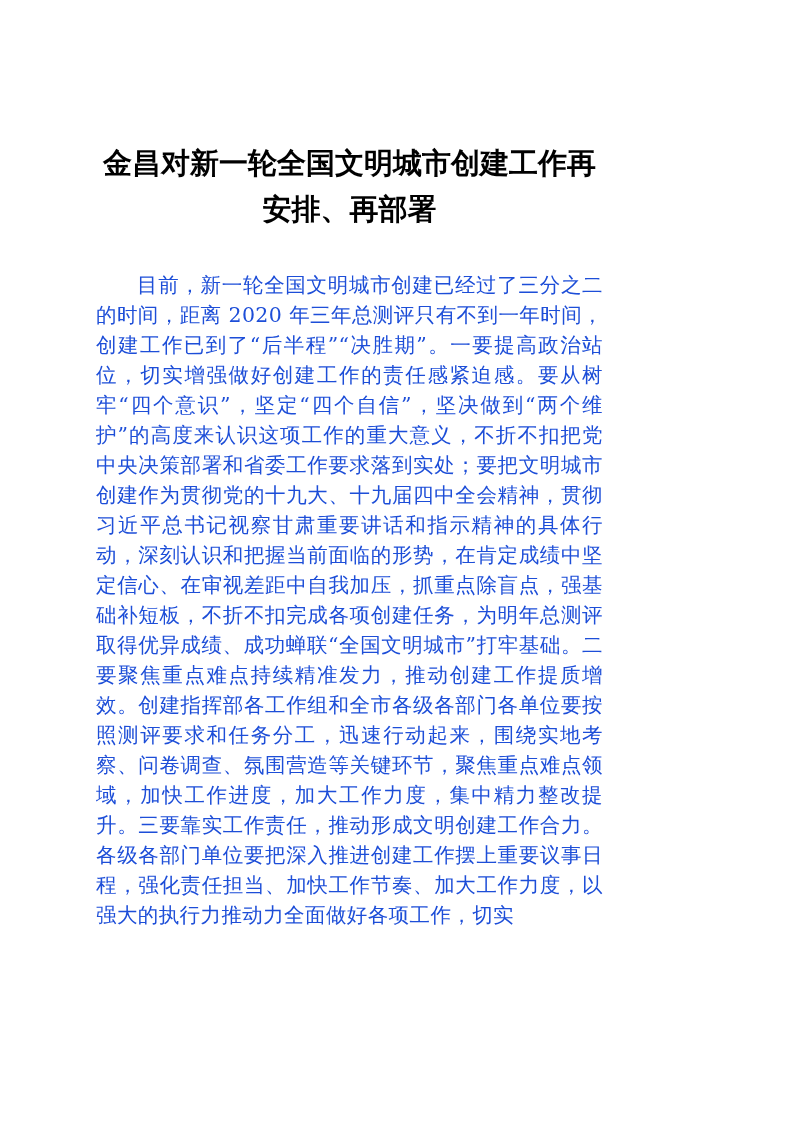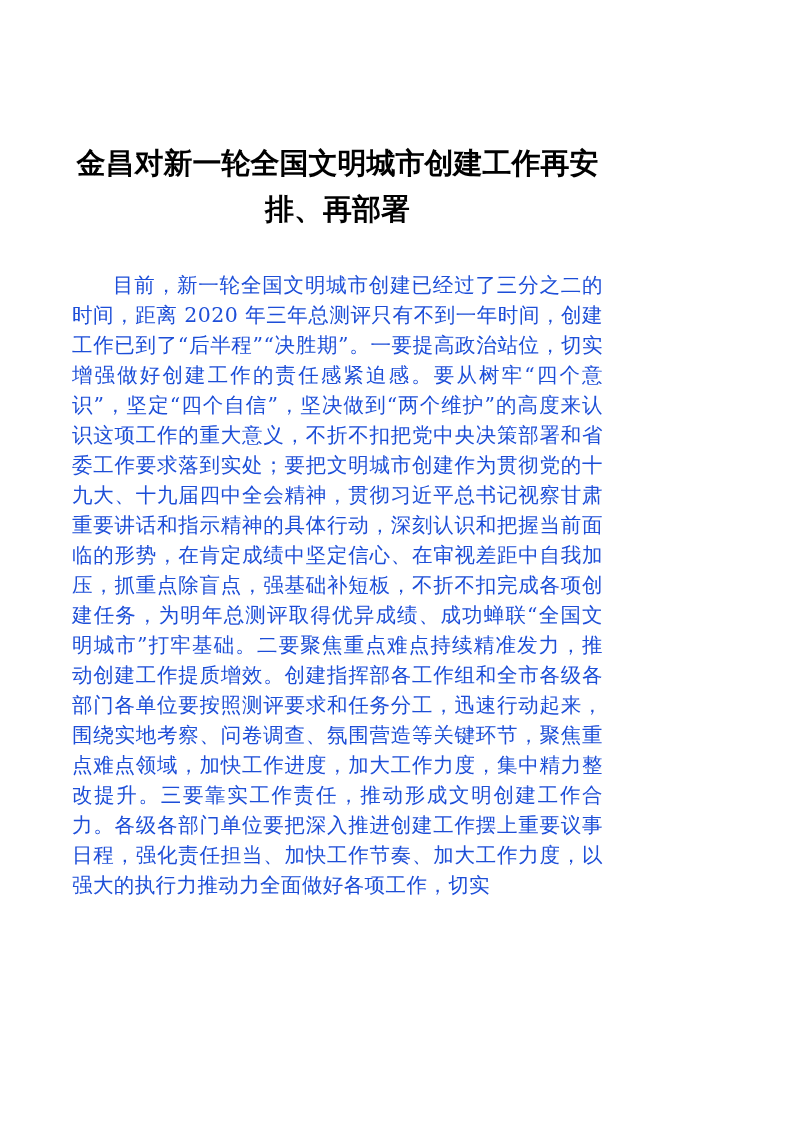--- a/index.html
+++ b/index.html
@@ -11,21 +11,21 @@
     width: 793px;
     height: 1122px;
     font-family: "DejaVu Serif", "Liberation Serif", serif;
     color: #000000;
     overflow: hidden;
   }
   .page {
     box-sizing: border-box;
     width: 699px;
     height: 1122px;
-    padding: 140px 96px 80px 72px;
+    padding: 140px 96px 80px 96px;
     background: #ffffff;
     position: relative;
   }
   .doc-title {
     font-family: "DejaVu Sans", "Liberation Sans", sans-serif;
     font-weight: bold;
     font-size: 29px;
     line-height: 46px;
     text-align: center;
     letter-spacing: 0px;

